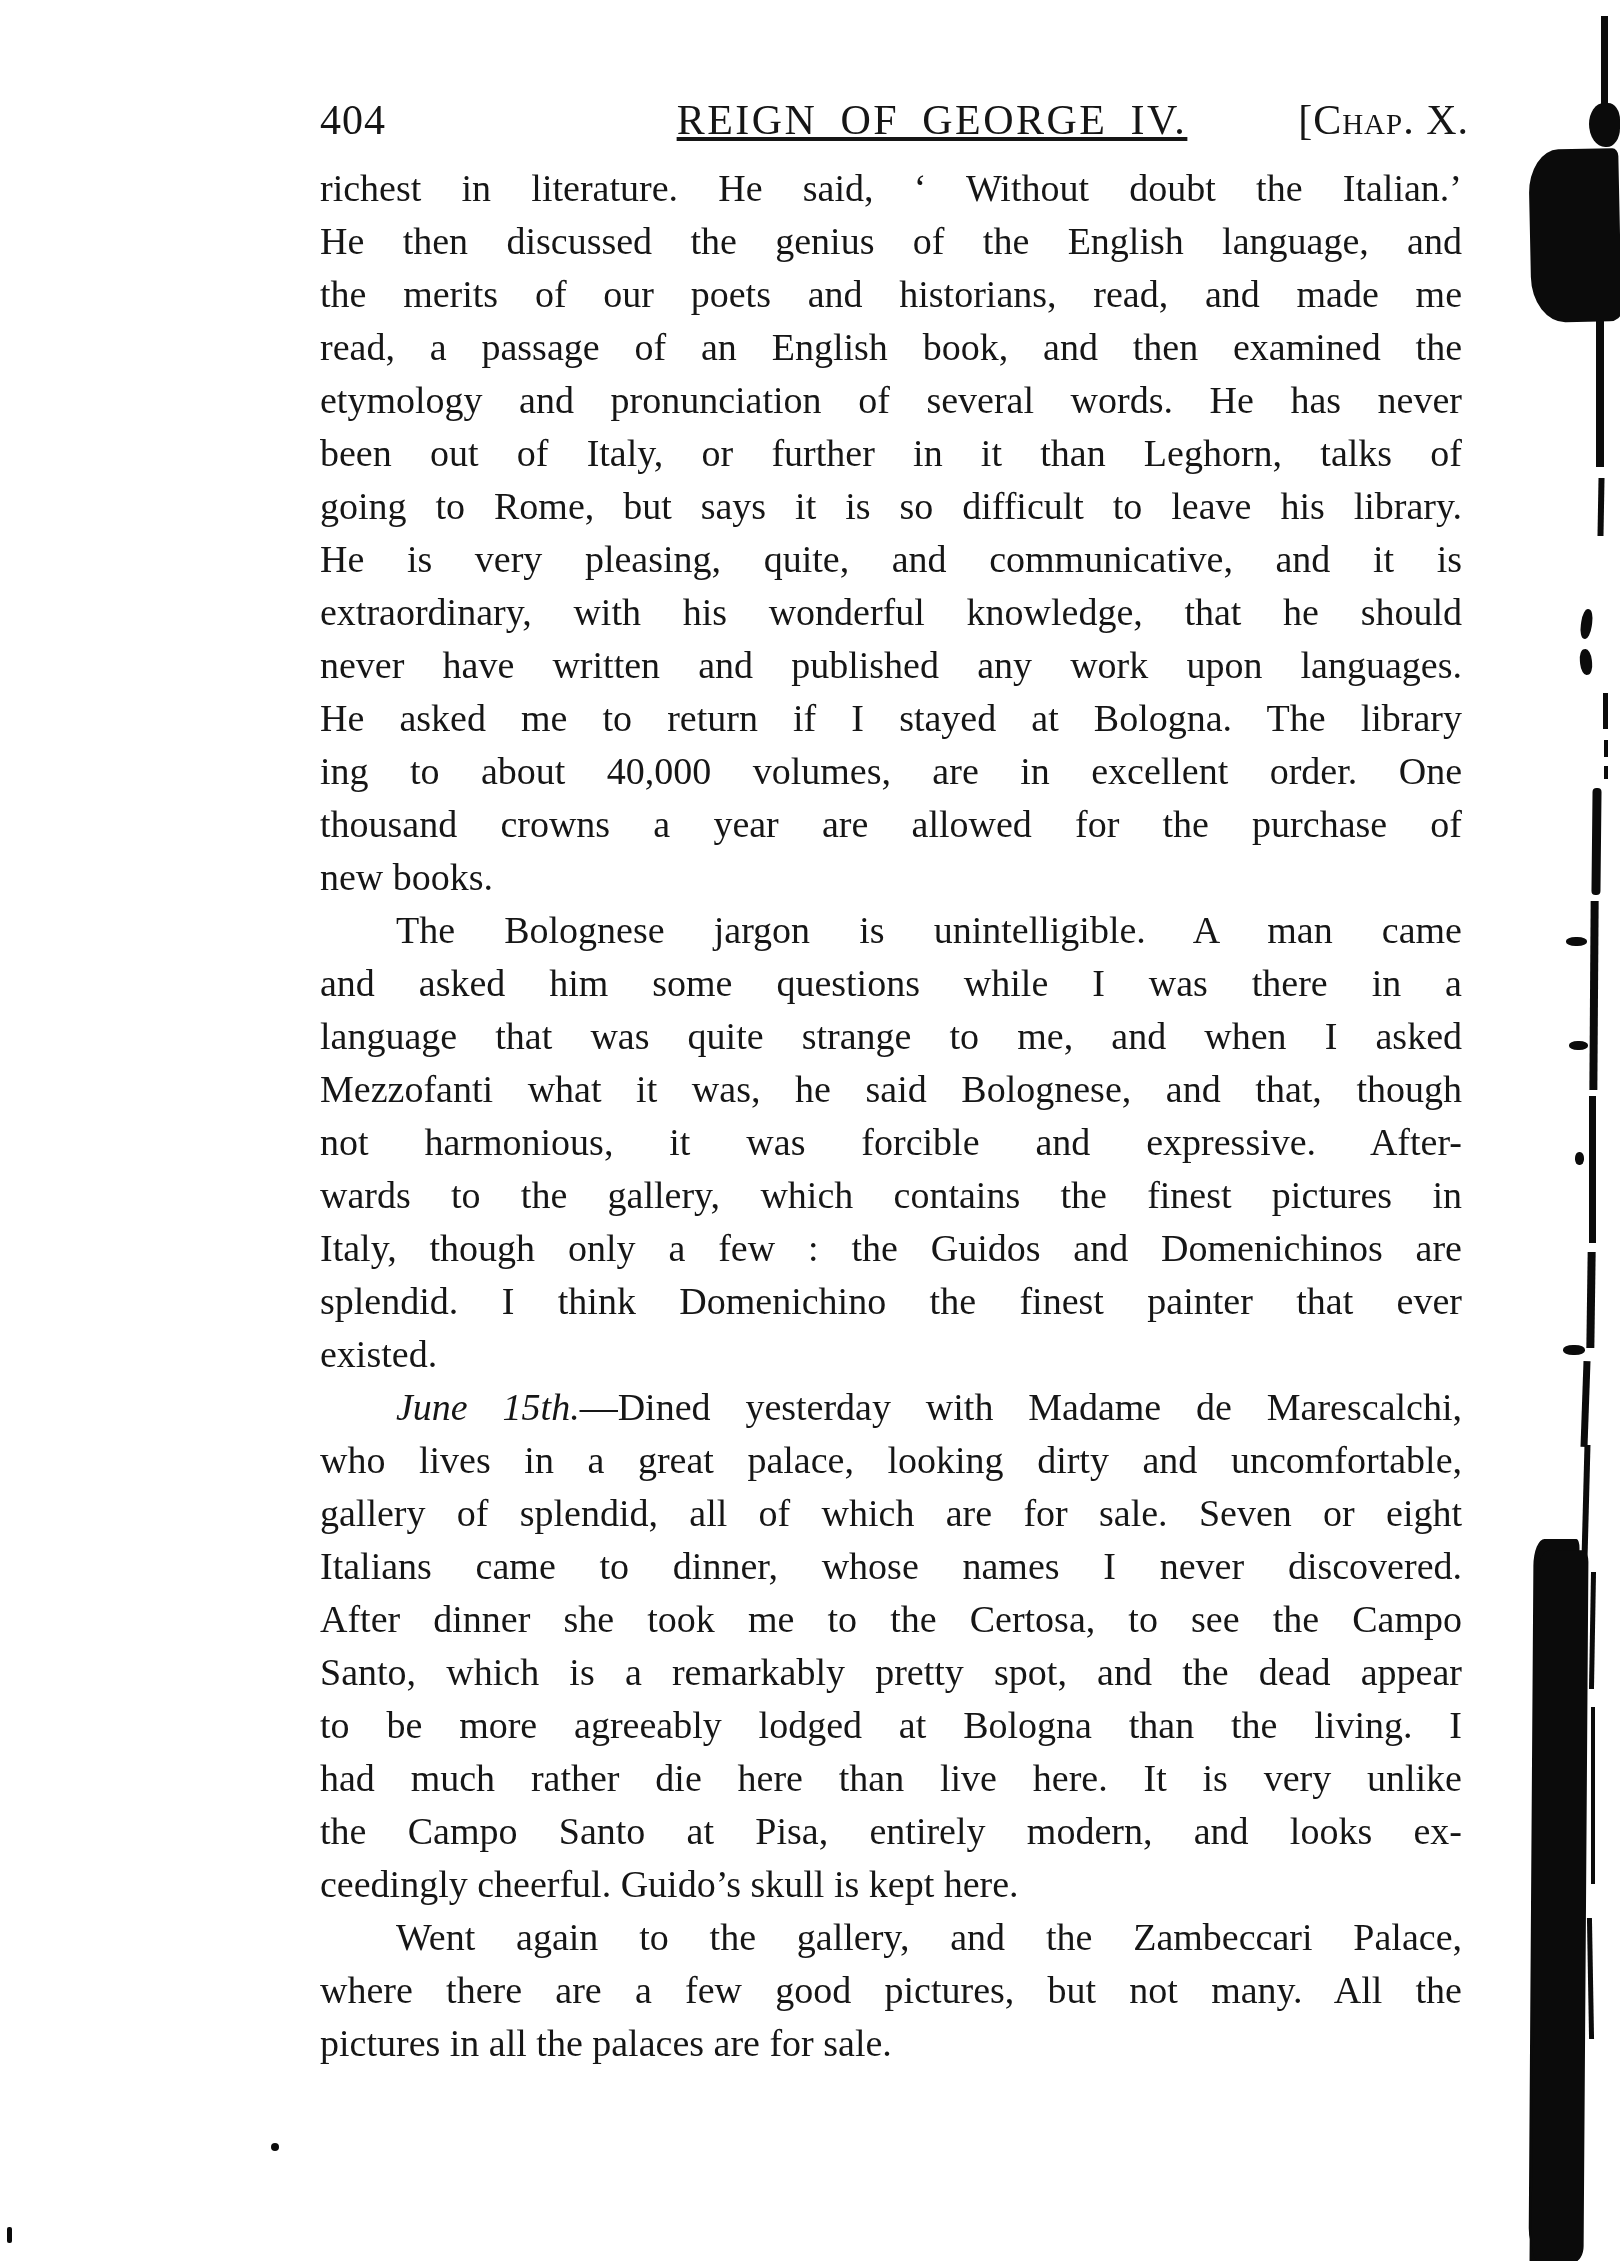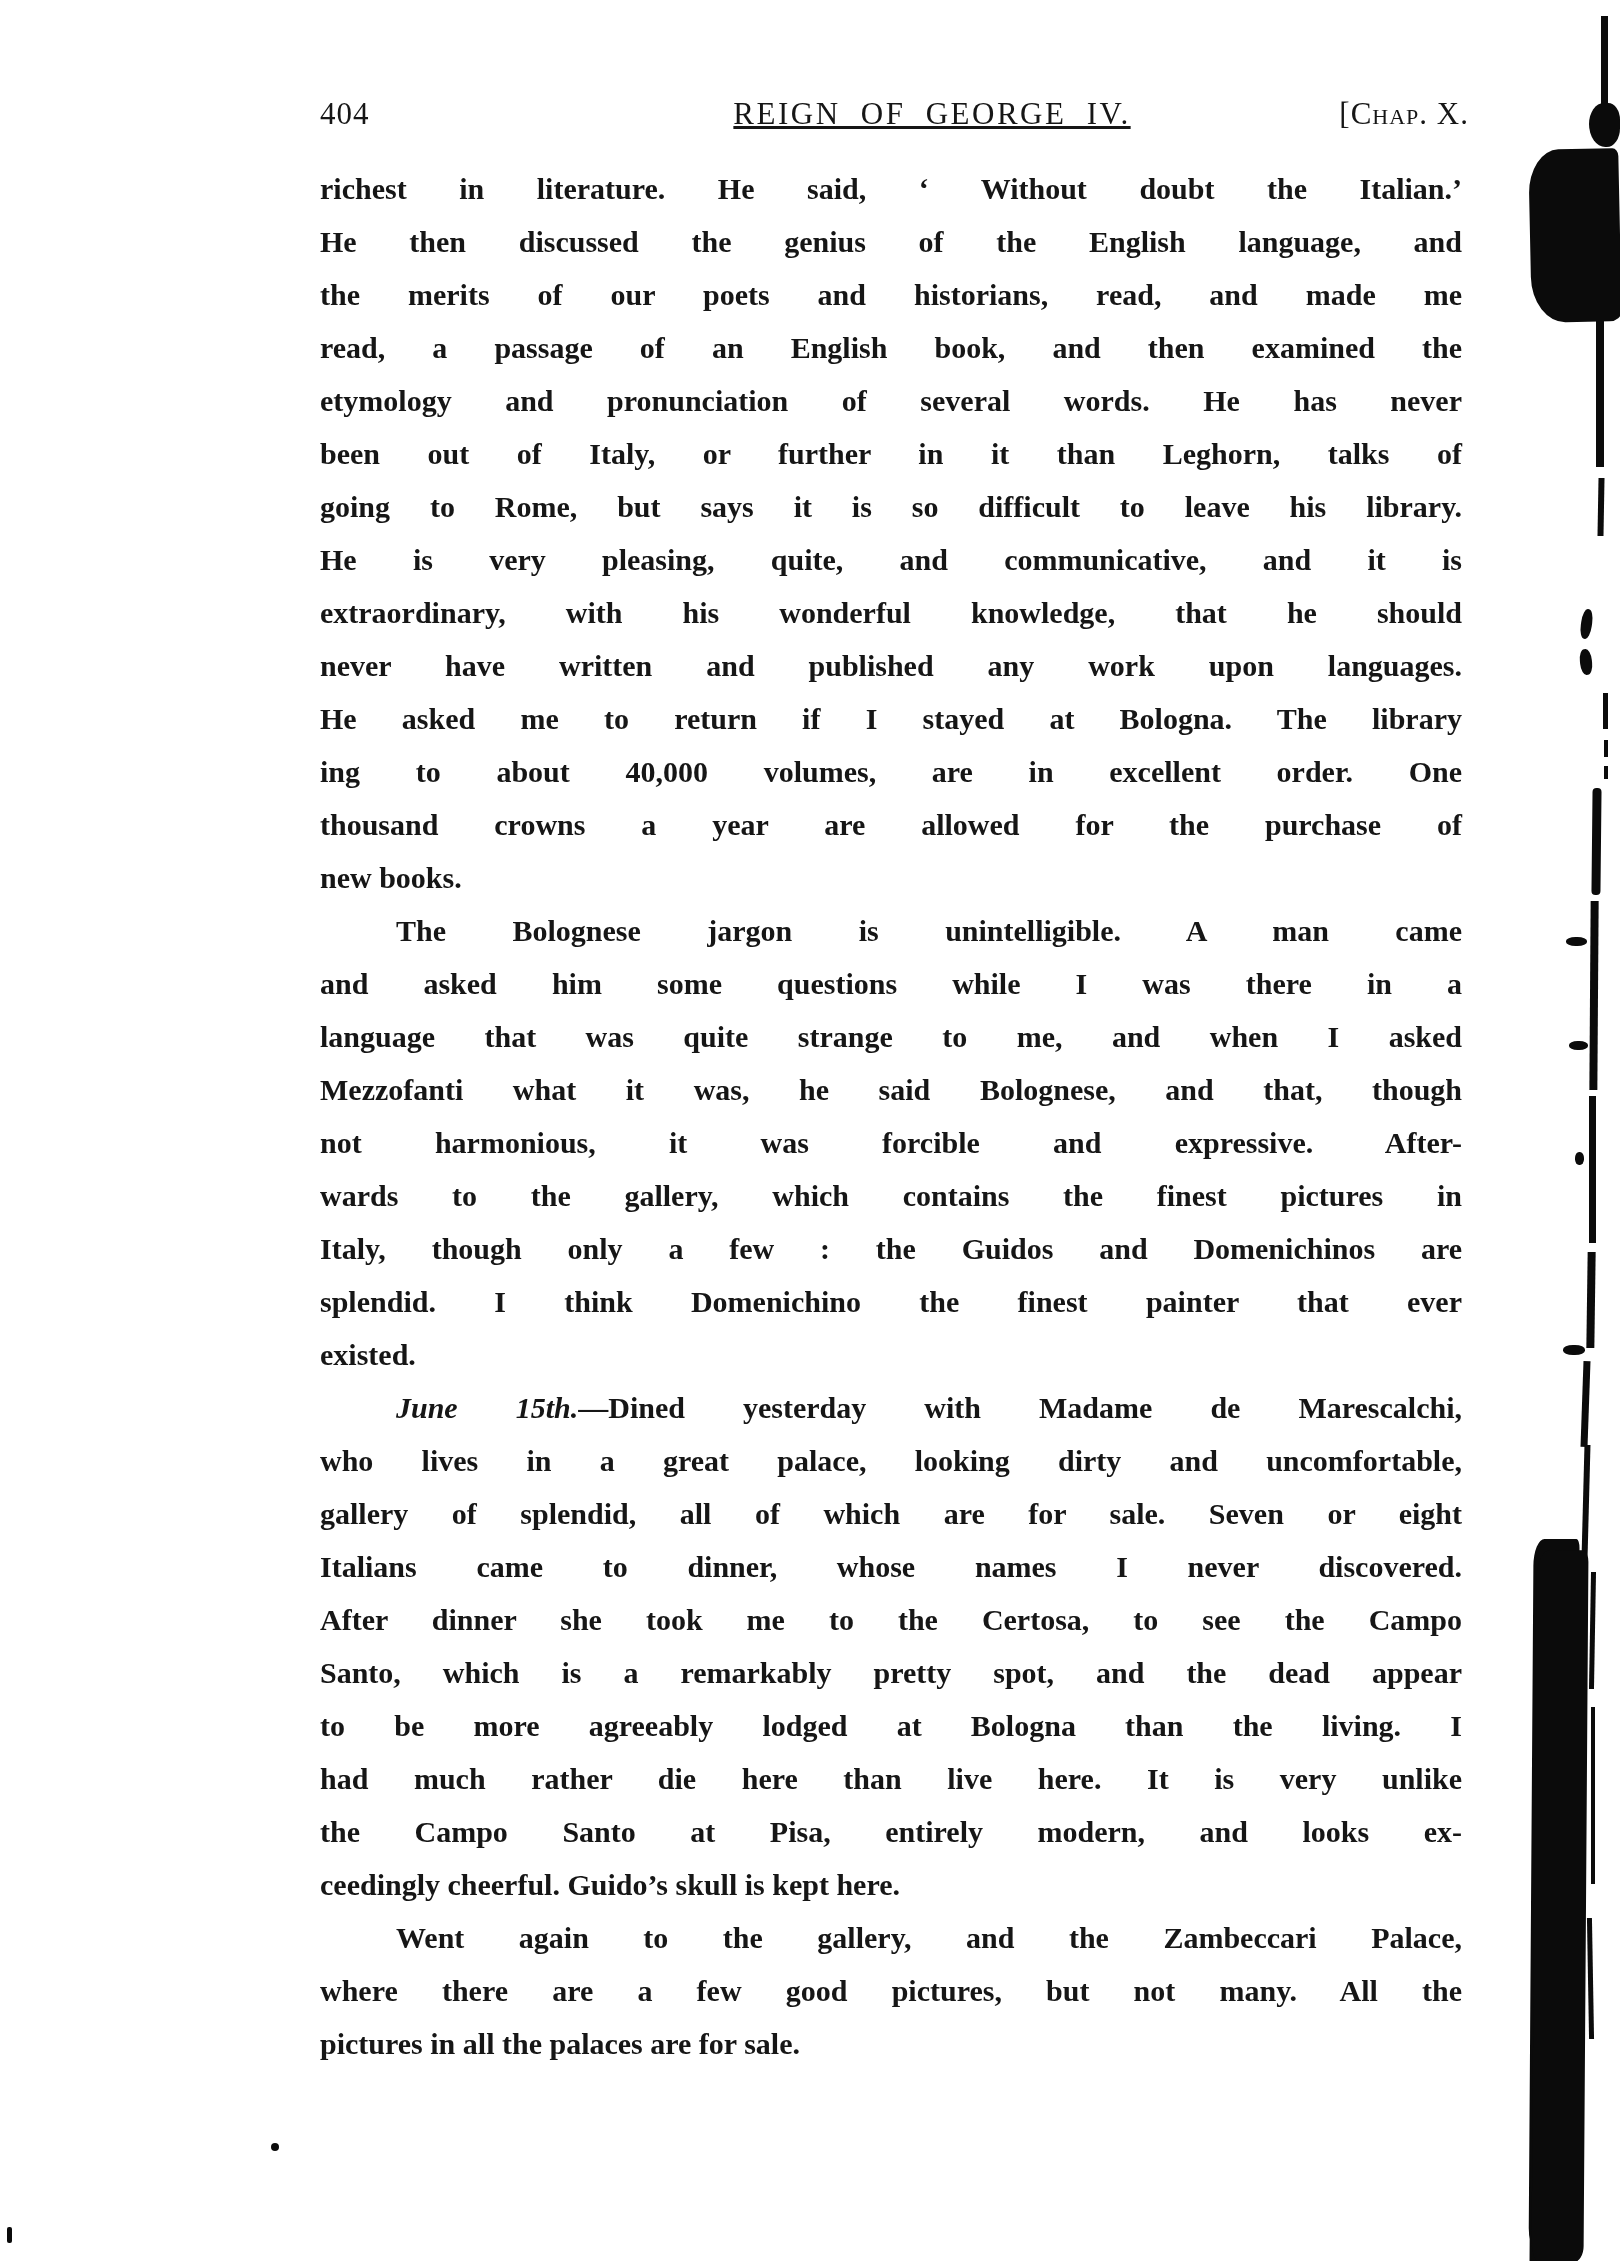--- a/index.html
+++ b/index.html
@@ -5,34 +5,34 @@
   html,body{margin:0;padding:0;background:#e8e8e8;}
   .page{
     position:relative;
     width:1621px;height:2262px;
     background:#ffffff;
     overflow:hidden;
     font-family:"Liberation Serif","DejaVu Serif",serif;
     color:#161616;
   }
   
-  .runhead{position:absolute;top:96px;left:0;width:100%;height:40px;font-size:31px;}
+  .runhead{position:absolute;top:96px;left:0;width:100%;height:40px;font-size:42px;}
   .pagenum{position:absolute;left:320px;top:0;letter-spacing:1px;}
   .headtitle{
     position:absolute;left:932px;top:0;transform:translateX(-50%);
     letter-spacing:2.5px;word-spacing:10px;white-space:nowrap;text-decoration:underline;
   }
   .headchap{
     position:absolute;right:152px;top:0;
     font-variant:small-caps;letter-spacing:1px;white-space:nowrap;
   }
   
   .body{
     position:absolute;left:320px;top:162px;width:1142px;
-    font-size:30px;line-height:53px;font-weight:bold;
+    font-size:38px;line-height:53px;
   }
   .line{
     text-align:justify;
     text-align-last:justify;
     white-space:nowrap;
     height:53px;
   }
   .line.endline{text-align-last:left;}
   .line.indent{text-indent:76px;}
   .ital{font-style:italic;}

